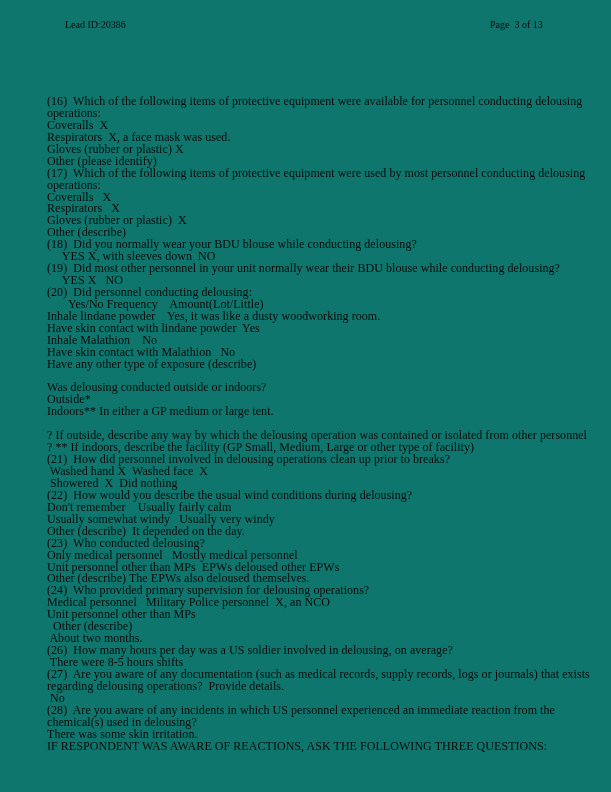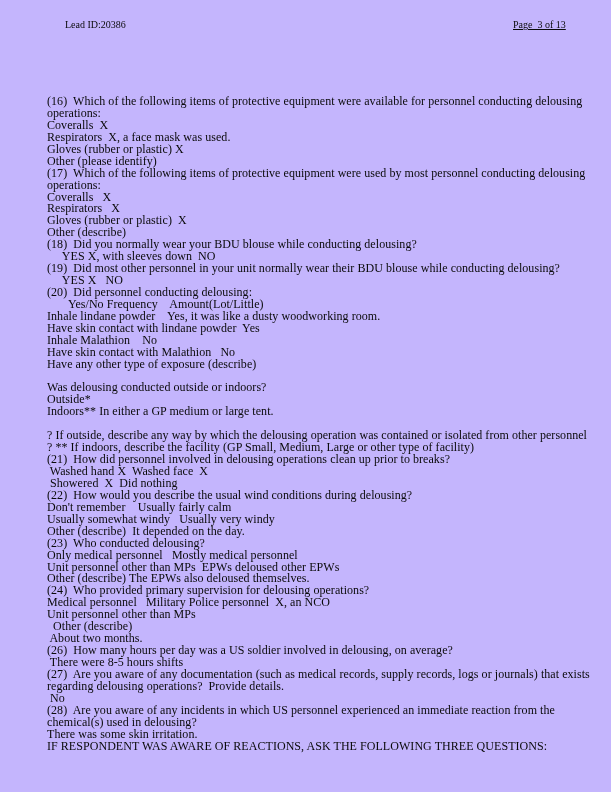--- a/index.html
+++ b/index.html
@@ -4,39 +4,38 @@
 <style>
   html, body {
     margin: 0;
     padding: 0;
     background: #e8e8e8;
   }
   .page {
     position: relative;
     width: 611px;
     height: 792px;
-    background: #c4b5fd;
+    background: #0f766e;
     font-family: "Liberation Serif", serif;
     color: #0a0a0a;
     overflow: hidden;
   }
   .hdr-left {
     position: absolute;
     left: 65px;
     top: 19px;
     font-size: 10px;
     white-space: pre;
   }
   .hdr-right {
     position: absolute;
-    left: 513px;
+    left: 490px;
     top: 19px;
     font-size: 10px;
     white-space: pre;
-    text-decoration: underline;
   }
   .body-text {
     position: absolute;
     left: 47px;
     top: 96px;
     right: 20px;
     font-size: 12px;
   }
   .line {
     line-height: 11.93px;

